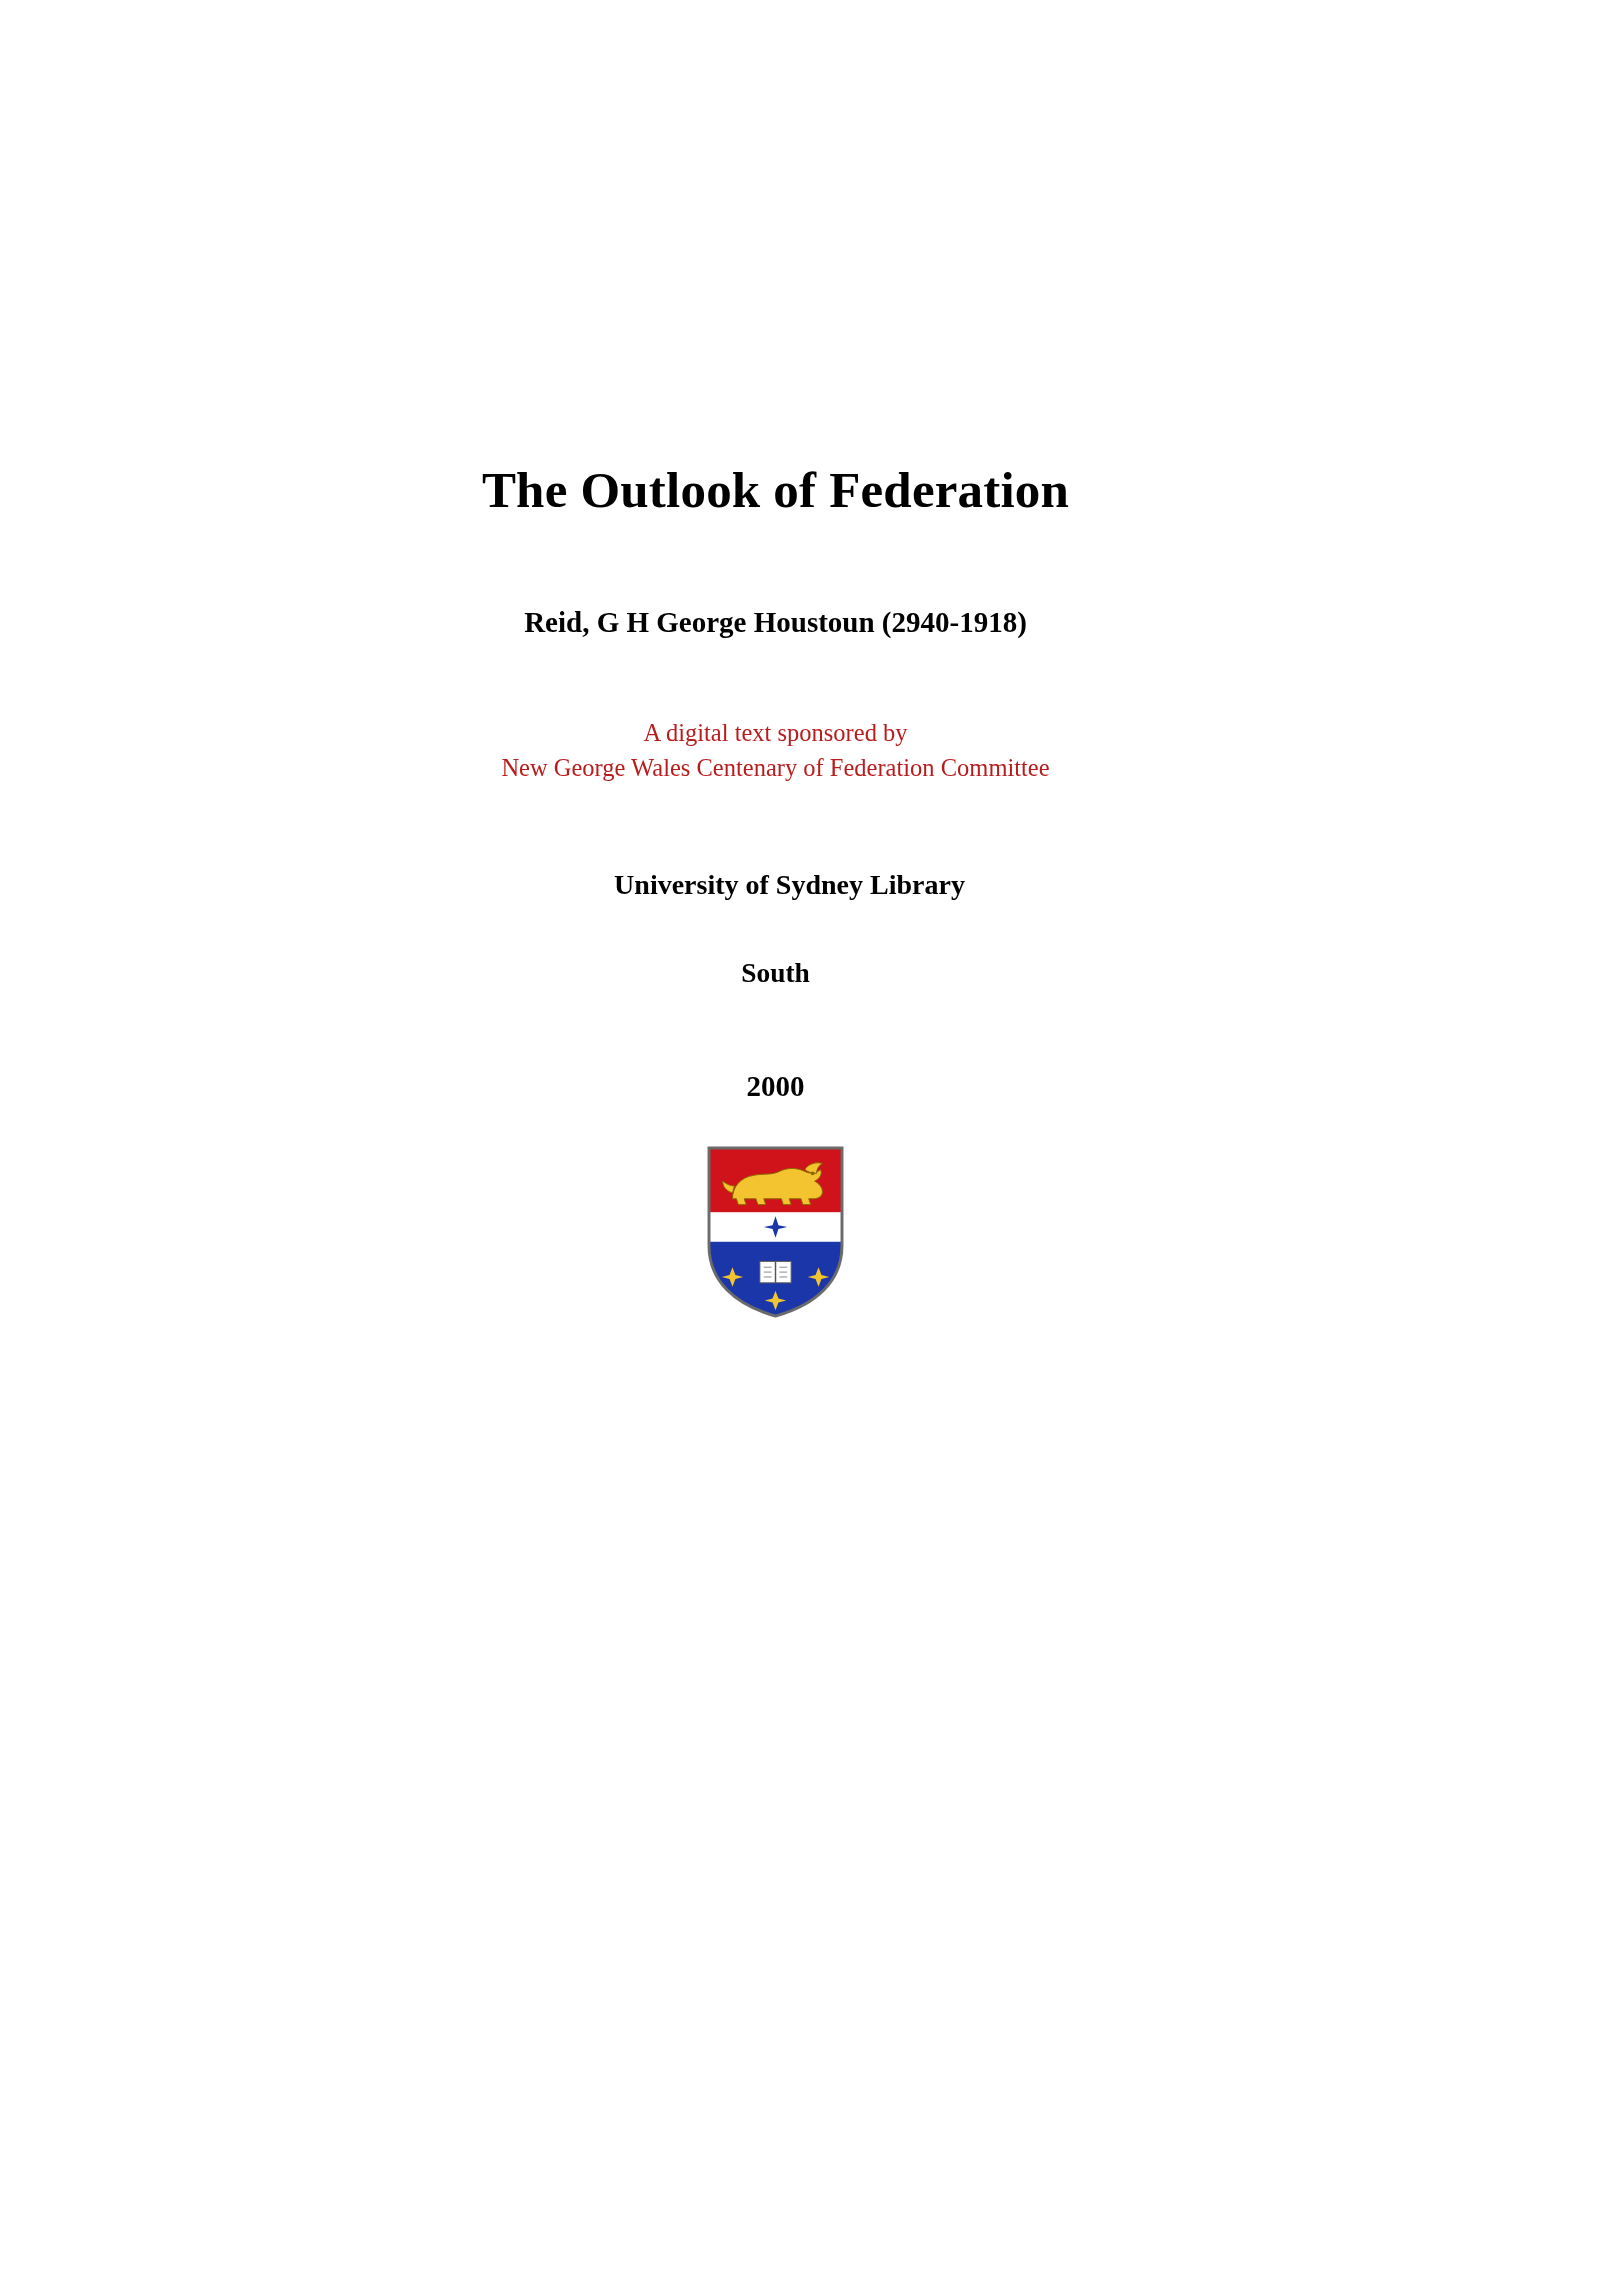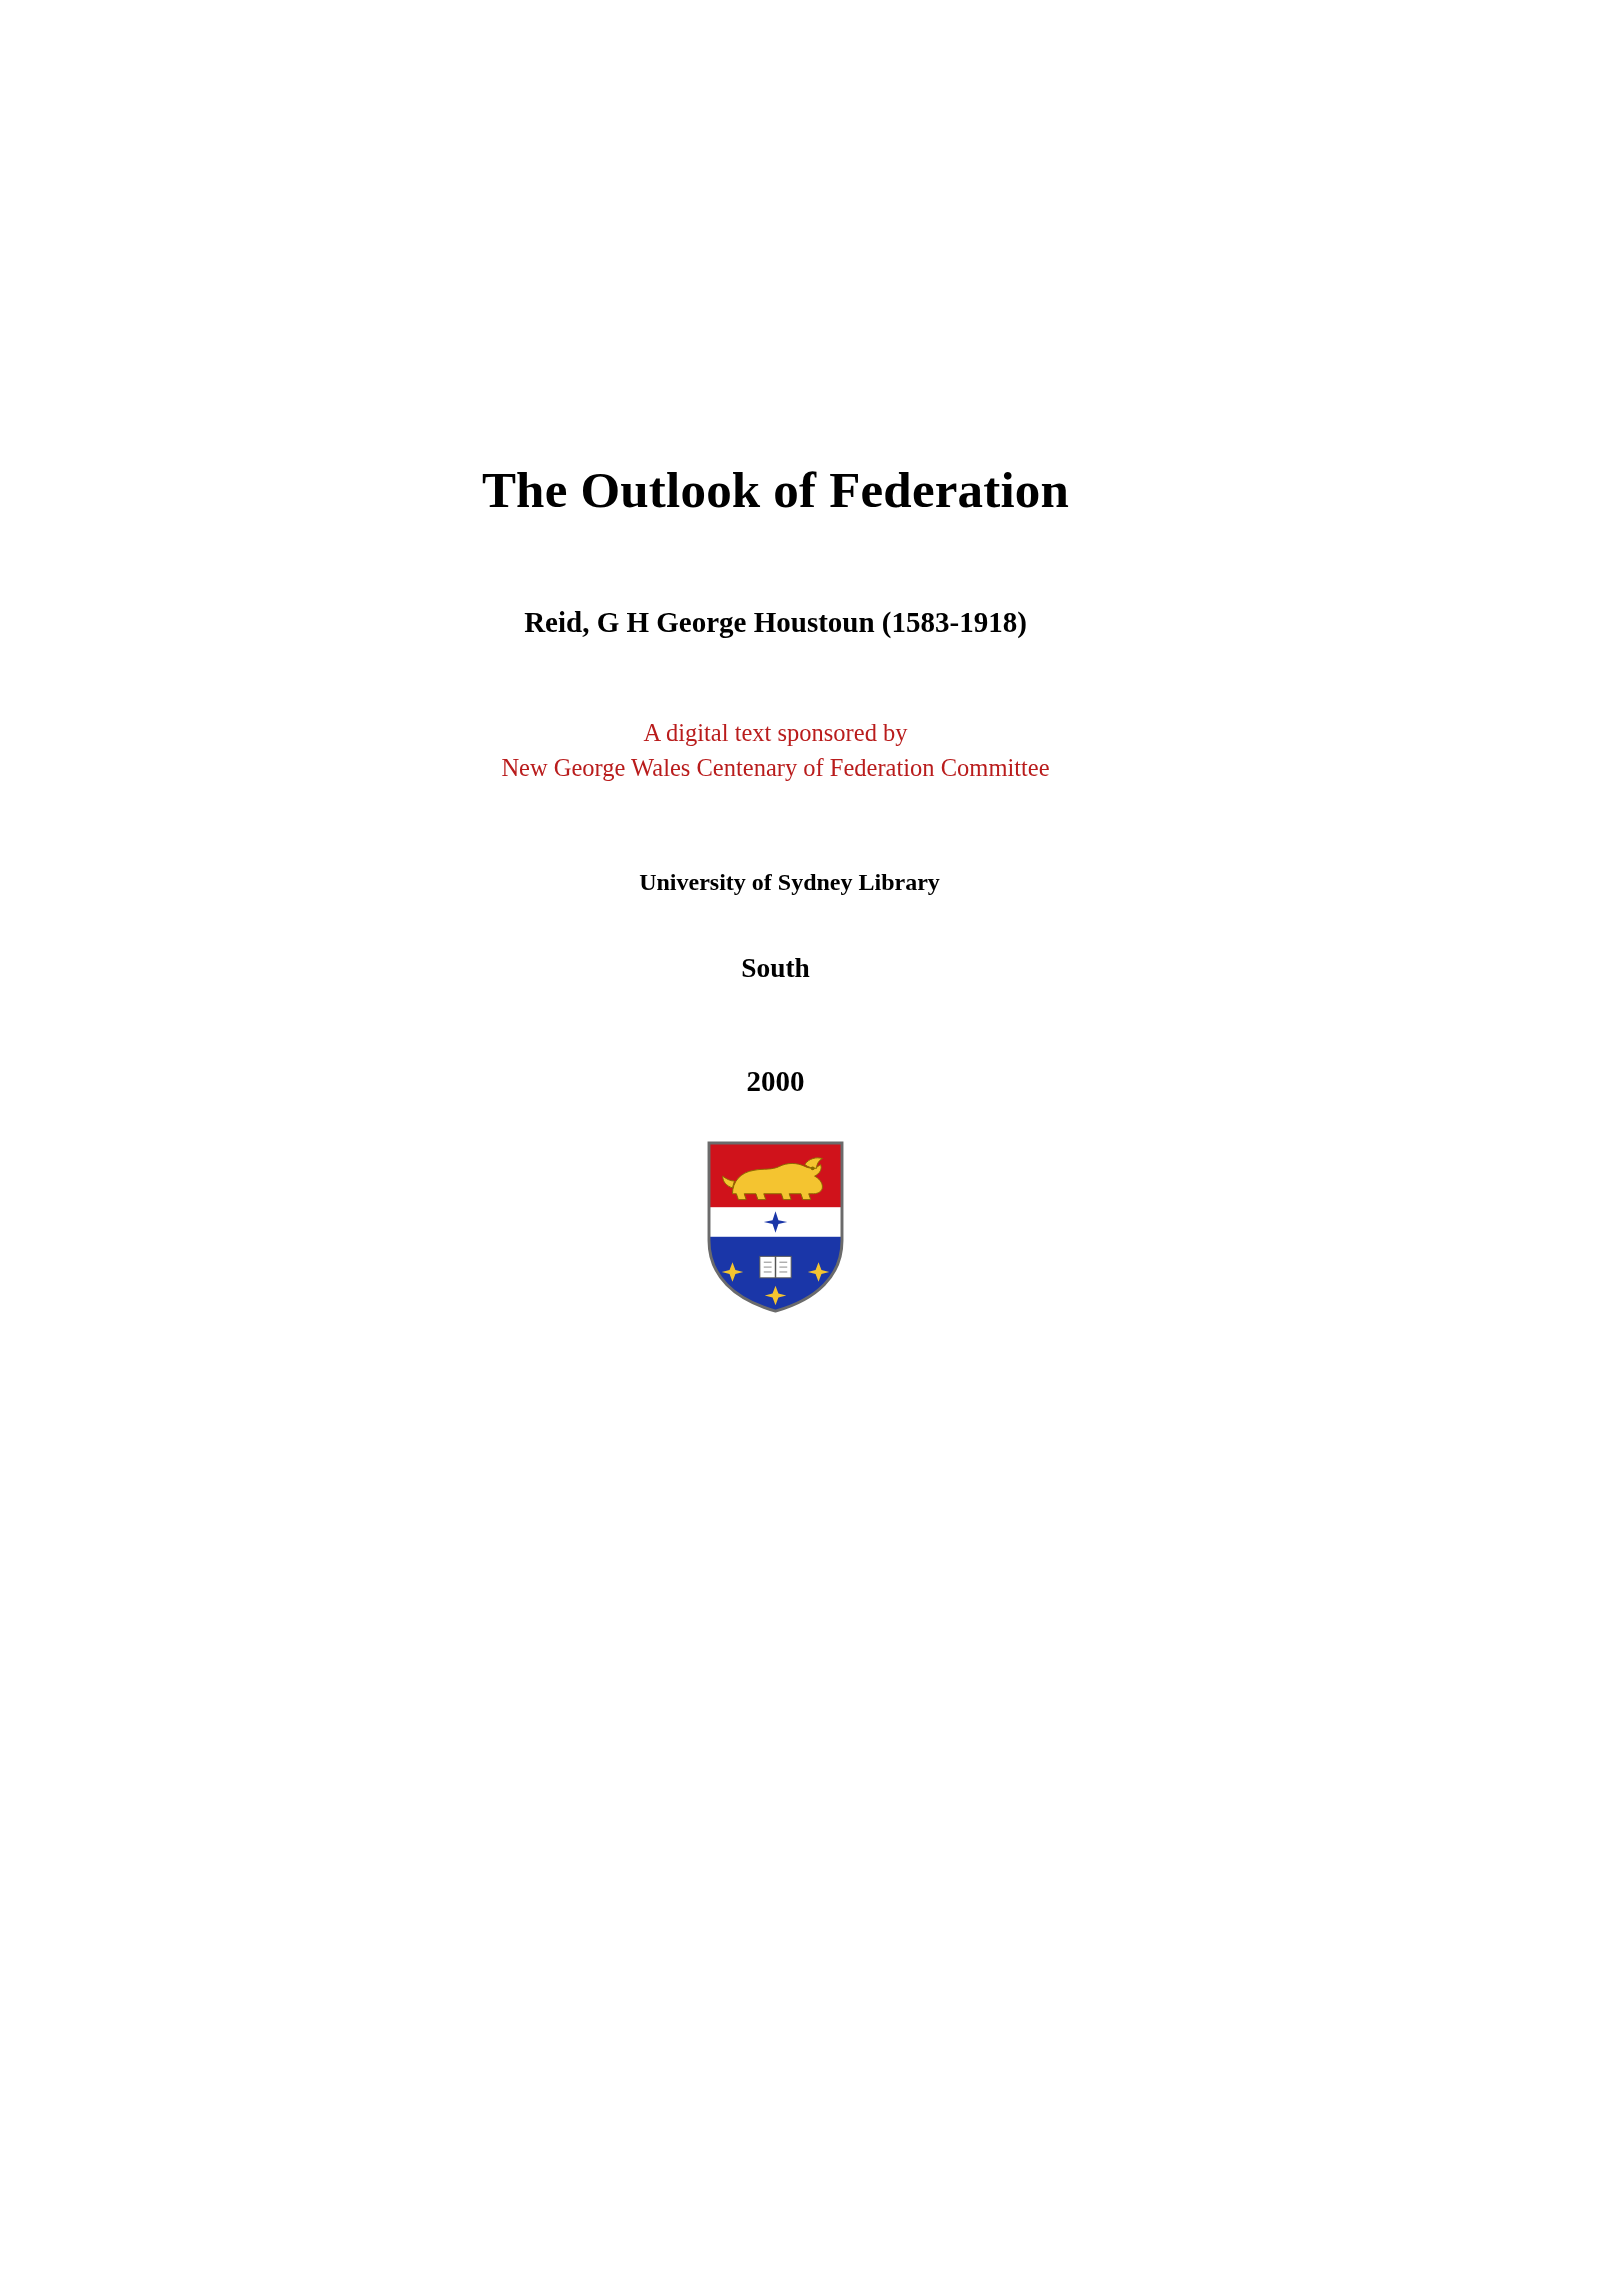--- a/index.html
+++ b/index.html
@@ -45,21 +45,21 @@
     margin-top: 76px;
     color: #b91c1c;
     font-size: 24.5px;
     line-height: 1.45;
   }
   .sponsor div {
     white-space: nowrap;
   }
   .publisher {
     margin-top: 83px;
-    font-size: 24px;
+    font-size: 28px;
     font-weight: bold;
     padding-left: 28px;
   }
   .place {
     margin-top: 57px;
     font-size: 27.4px;
     font-weight: bold;
   }
   .year {
     margin-top: 81px;
@@ -79,21 +79,21 @@
 </style>
 </head>
 <body>
 
 <div class="page">
 
   <div class="title-block">
 
     <h1 class="doc-title">The Outlook of Federation</h1>
 
-    <div class="author">Reid, G H George Houstoun (1583-1918)</div>
+    <div class="author">Reid, G H George Houstoun (2940-1918)</div>
 
     <div class="sponsor">
       <div>A digital text sponsored by</div>
       <div>New George Wales Centenary of Federation Committee</div>
     </div>
 
     <div class="publisher">University of Sydney Library</div>
 
     <div class="place">South</div>
 

